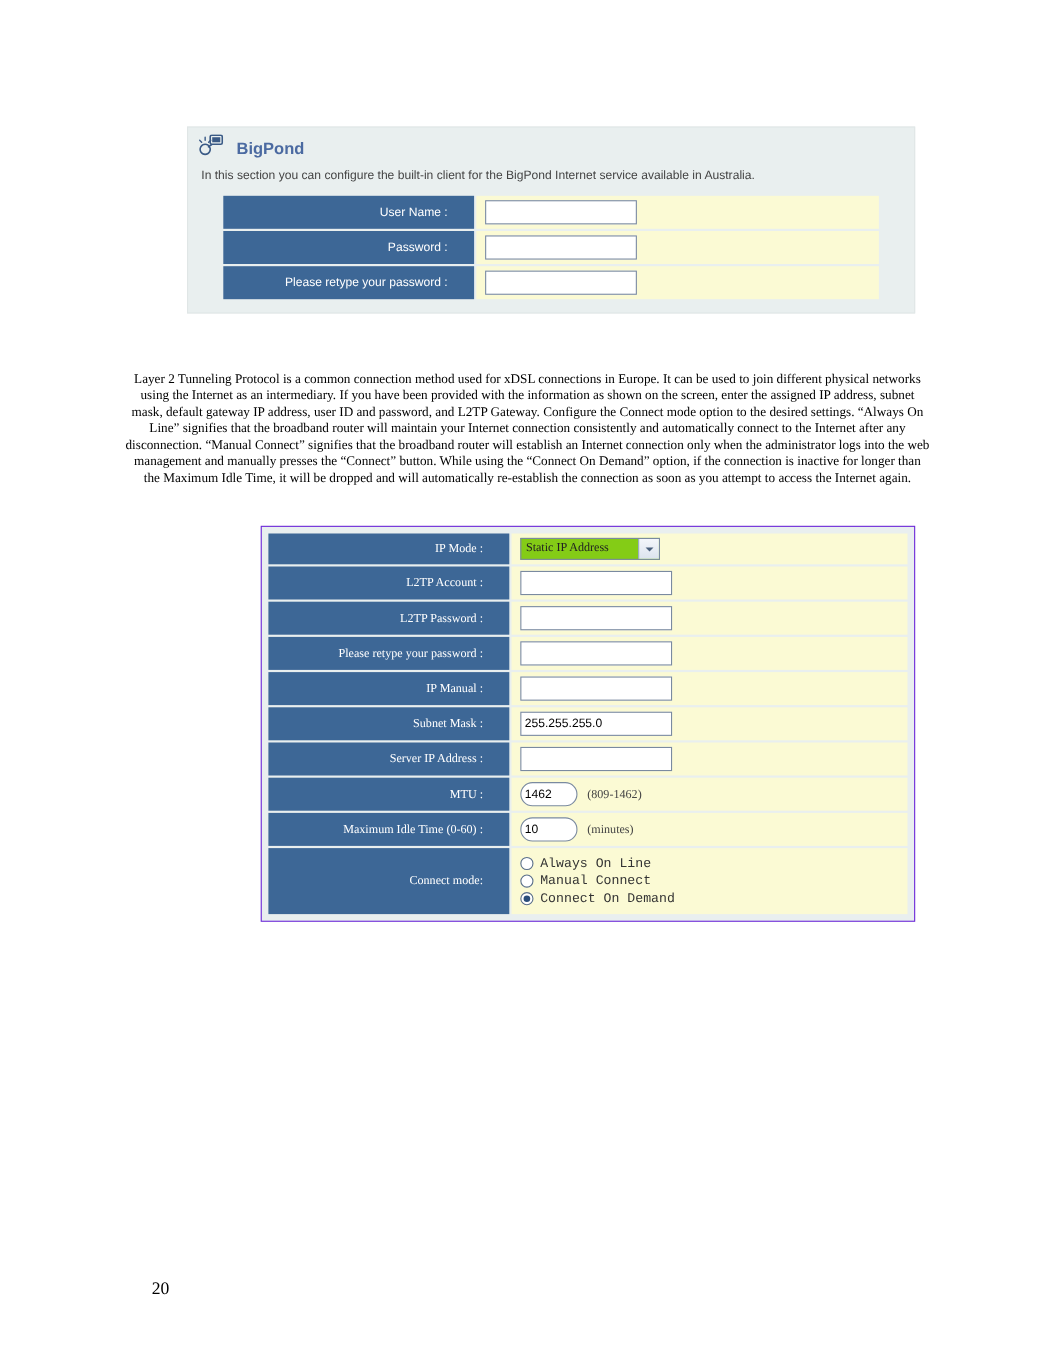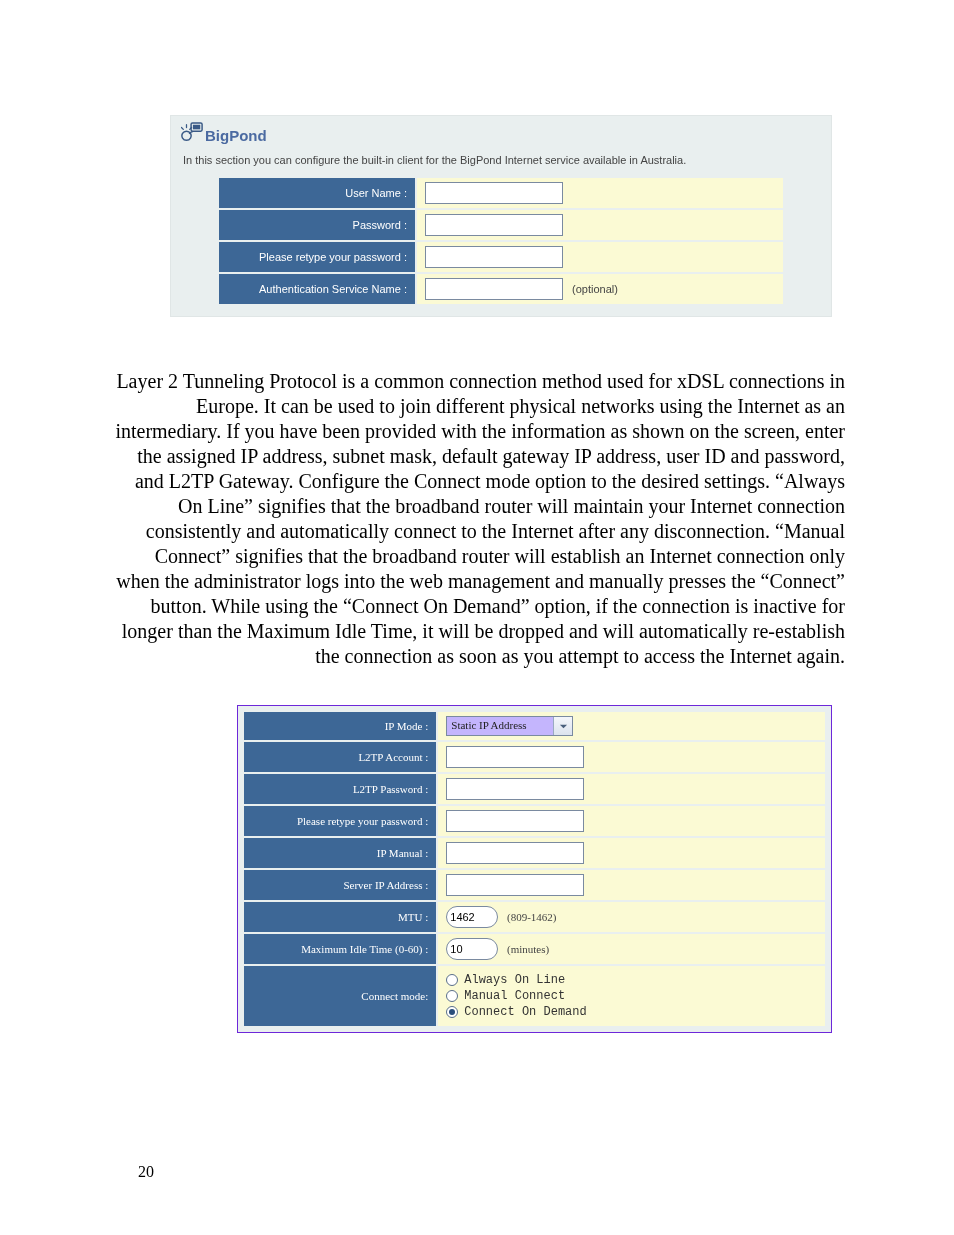--- a/index.html
+++ b/index.html
@@ -23,21 +23,21 @@
     margin-left: 52px;
     margin-right: 17px;
     padding: 6px 6px 10px 6px;
     font-family: Arial, Helvetica, sans-serif;
     font-size: 12px;
     color: #333;
   }
   .panel-header {
     display: flex;
     align-items: flex-end;
-    gap: 2px;
+    gap: 12px;
     padding: 0 0 6px 4px;
   }
   .panel-header .icon {
     width: 22px;
     height: 22px;
     display: inline-block;
   }
   .brand {
     font-family: Verdana, Arial, sans-serif;
     font-weight: bold;
@@ -52,21 +52,21 @@
   table.form {
     border-collapse: separate;
     border-spacing: 2px;
     margin: 0 auto;
   }
   table.form td.label {
     background: #3d6796;
     color: #ffffff;
     font-size: 11px;
     text-align: right;
-    padding: 6px 8px;
+    padding: 6px 24px;
     white-space: nowrap;
     vertical-align: middle;
   }
   table.form td.field {
     background: #fbfad4;
     padding: 4px 8px;
     font-size: 11px;
     color: #333;
     vertical-align: middle;
   }
@@ -84,21 +84,21 @@
     height: 16px;
     box-sizing: content-box;
   }
   .w-med { width: 130px; }
   .w-small { width: 44px; border-radius: 11px; }
 
   .select-wrap {
     display: inline-flex;
     align-items: stretch;
     border: 1px solid #7a8aa0;
-    background: #c4b5fd;
+    background: #84cc16;
     height: 20px;
     box-sizing: border-box;
   }
   .select-wrap .sel-text {
     font-size: 11px;
     padding: 2px 6px 0 4px;
     min-width: 96px;
     color: #222;
   }
   .select-wrap .sel-btn {
@@ -141,24 +141,24 @@
   .radio.checked::after {
     content: "";
     width: 6px;
     height: 6px;
     border-radius: 50%;
     background: #2a4d7a;
     display: block;
   }
 
   .body-text {
-    font-size: 20px;
+    font-size: 12px;
     line-height: 1.25;
     margin: 52px 4px 0 -4px;
-    text-align: right;
+    text-align: center;
   }
 
   .l2tp-panel {
     background: #e9efef;
     border: 1px solid #6d28d9;
     margin: 36px 17px 0 119px;
     padding: 4px;
   }
 
   .page-number {
@@ -201,27 +201,20 @@
         <td class="field">
           <input class="text w-med" type="password" value="" style="">
         </td>
       </tr>
       <tr>
         <td class="label">Please retype your password :</td>
         <td class="field">
           <input class="text w-med" type="password" value="" style="">
         </td>
       </tr>
-      <tr>
-        <td class="label">Authentication Service Name :</td>
-        <td class="field">
-          <input class="text w-med" type="text" value="" style="">
-          <span class="hint">(optional)</span>
-        </td>
-      </tr>
     </tbody>
       </table>
   </div>
 
   <p class="body-text">Layer 2 Tunneling Protocol is a common connection method used for xDSL connections in Europe. It can be used to join different physical networks using the Internet as an intermediary. If you have been provided with the information as shown on the screen, enter the assigned IP address, subnet mask, default gateway IP address, user ID and password, and L2TP Gateway. Configure the Connect mode option to the desired settings. “Always On Line” signifies that the broadband router will maintain your Internet connection consistently and automatically connect to the Internet after any disconnection. “Manual Connect” signifies that the broadband router will establish an Internet connection only when the administrator logs into the web management and manually presses the “Connect” button. While using the “Connect On Demand” option, if the connection is inactive for longer than the Maximum Idle Time, it will be dropped and will automatically re-establish the connection as soon as you attempt to access the Internet again.</p>
 
   <div class="l2tp-panel">
     <table class="form l2tp-table">
       <tbody>
           <tr>
@@ -245,20 +238,24 @@
         <td class="label">L2TP Password :</td>
         <td class="field"><input class="text w-med" type="password" value="" style=""></td>
       </tr>
       <tr>
         <td class="label">Please retype your password :</td>
         <td class="field"><input class="text w-med" type="password" value="" style=""></td>
       </tr>
       <tr>
         <td class="label">IP Manual :</td>
         <td class="field"><input class="text w-med" type="text" value="" style=""></td>
+      </tr>
+      <tr>
+        <td class="label">Subnet Mask :</td>
+        <td class="field"><input class="text w-med" type="text" value="255.255.255.0" style=""></td>
       </tr>
       <tr>
         <td class="label">Server IP Address :</td>
         <td class="field"><input class="text w-med" type="text" value="" style=""></td>
       </tr>
       <tr>
         <td class="label">MTU :</td>
         <td class="field">
           <input class="text w-small" type="text" value="1462" style="">
           <span class="hint">(809-1462)</span>

